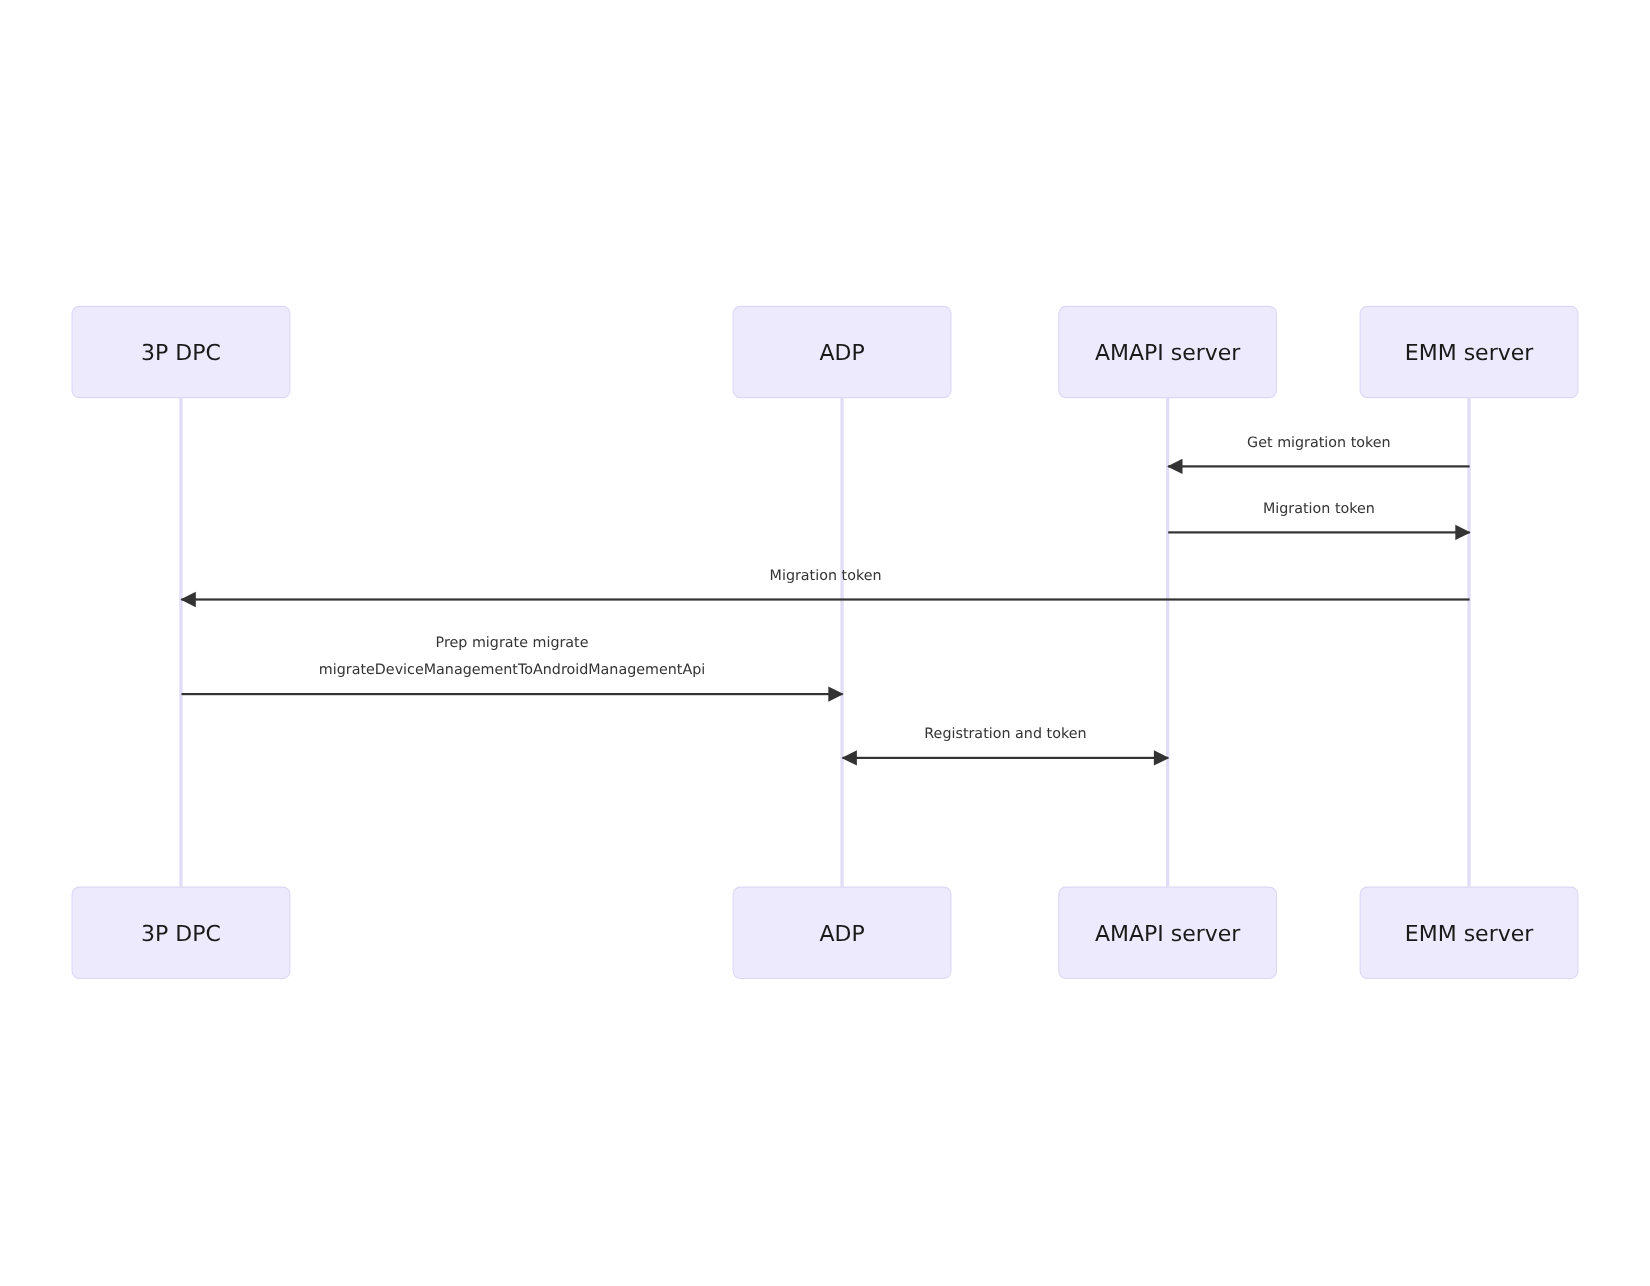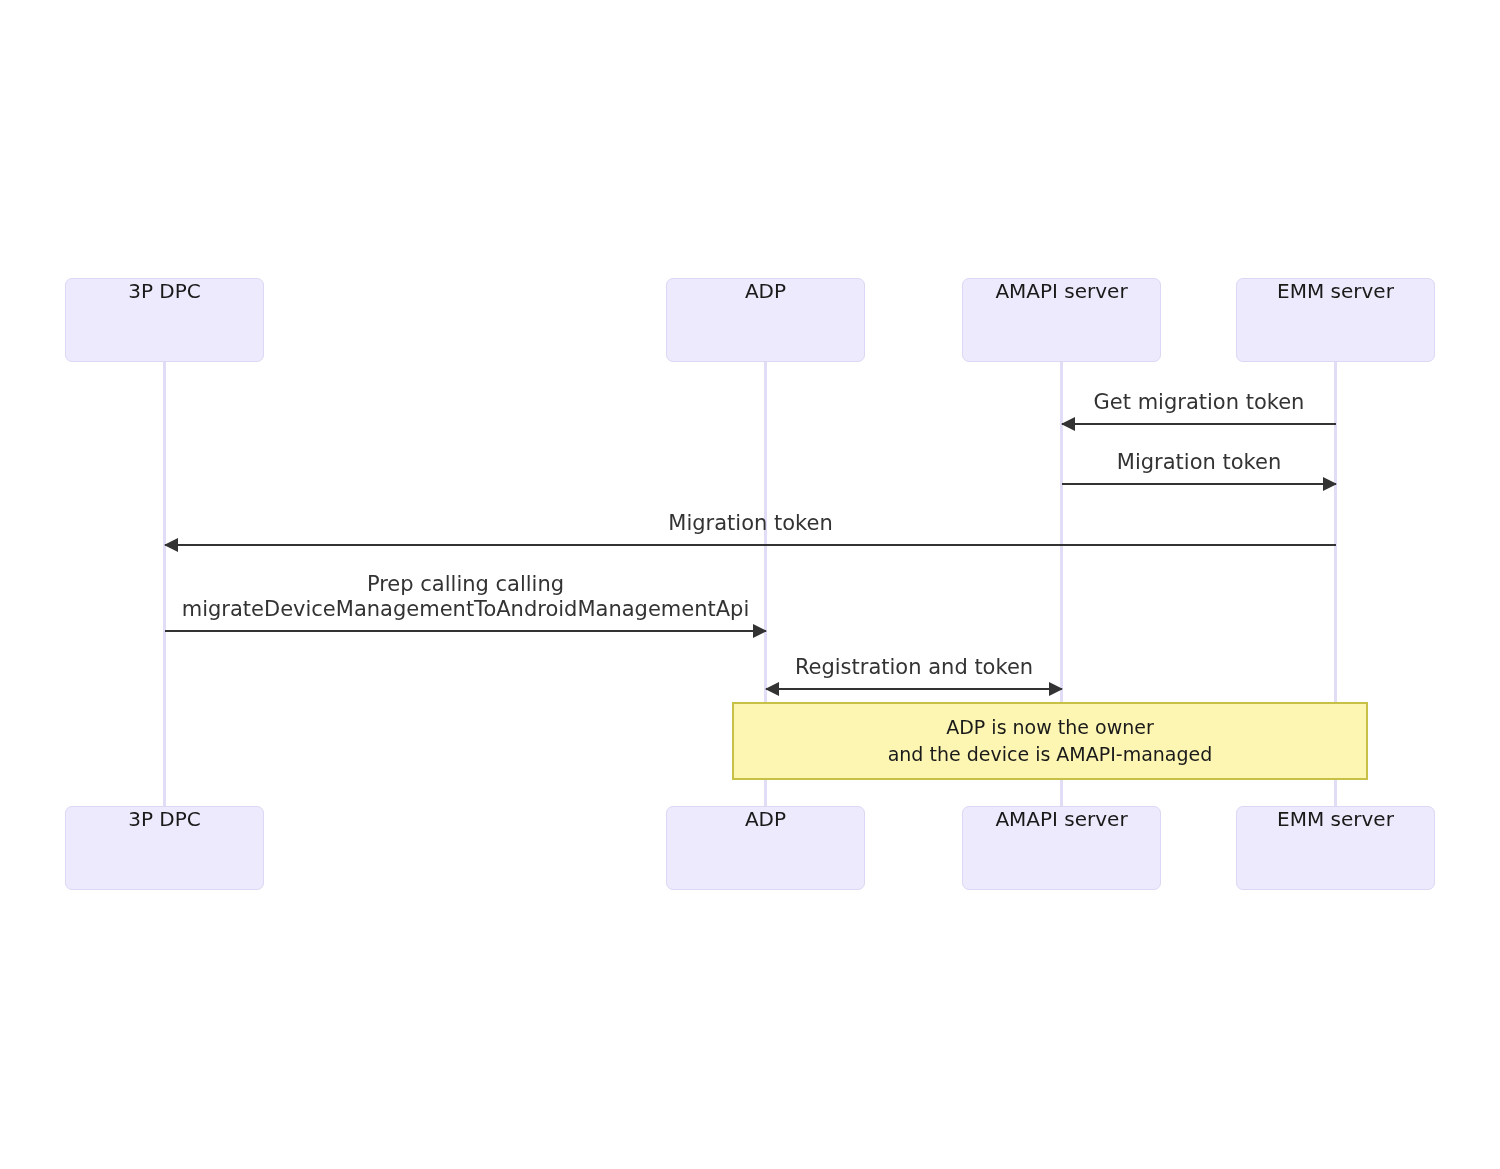--- a/index.html
+++ b/index.html
@@ -24,20 +24,21 @@
   }
 
   
   .participant {
     position: absolute;
     box-sizing: border-box;
     background: #eceafc;
     border: 1px solid #ddd7f5;
     border-radius: 7px;
     display: flex;
+    align-items: center;
     justify-content: center;
     color: #1a1a1a;
     font-size: 20px;
     line-height: 1.2;
     text-align: center;
   }
 
   
   .msg {
     position: absolute;
@@ -66,21 +67,21 @@
   .msg .head.left {
     left: -1px;
     border-right: 14px solid #333333;
   }
   .msg .label {
     position: absolute;
     left: 0;
     right: 0;
     text-align: center;
     color: #333333;
-    font-size: 21px;
+    font-size: 13px;
     line-height: 25px;
     white-space: pre-line;
   }
   .msg .label.one {
     top: -33px;
   }
   .msg .label.two {
     top: -58px;
   }
 
@@ -143,24 +144,22 @@
       <div class="label one">Migration token</div>
     </div>
     <div class="msg" style="left: 165px; width: 1171px; top: 544px;">
       <div class="line"></div>
       <div class="head left"></div>
       <div class="label one">Migration token</div>
     </div>
     <div class="msg" style="left: 165px; width: 601px; top: 630px;">
       <div class="line"></div>
       <div class="head right"></div>
-      <div class="label two">Prep calling calling
+      <div class="label two">Prep migrate migrate
 migrateDeviceManagementToAndroidManagementApi</div>
     </div>
     <div class="msg" style="left: 766px; width: 296px; top: 688px;">
       <div class="line"></div>
       <div class="head right"></div>
       <div class="head left"></div>
       <div class="label one">Registration and token</div>
     </div>
-    <div class="note" style="left: 732px; top: 702px; width: 636px; height: 78px; background: rgb(253, 246, 178); border-color: rgb(199, 192, 71);"><span>ADP is now the owner
-and the device is AMAPI-managed</span></div>
   </div>
 
 </body></html>

